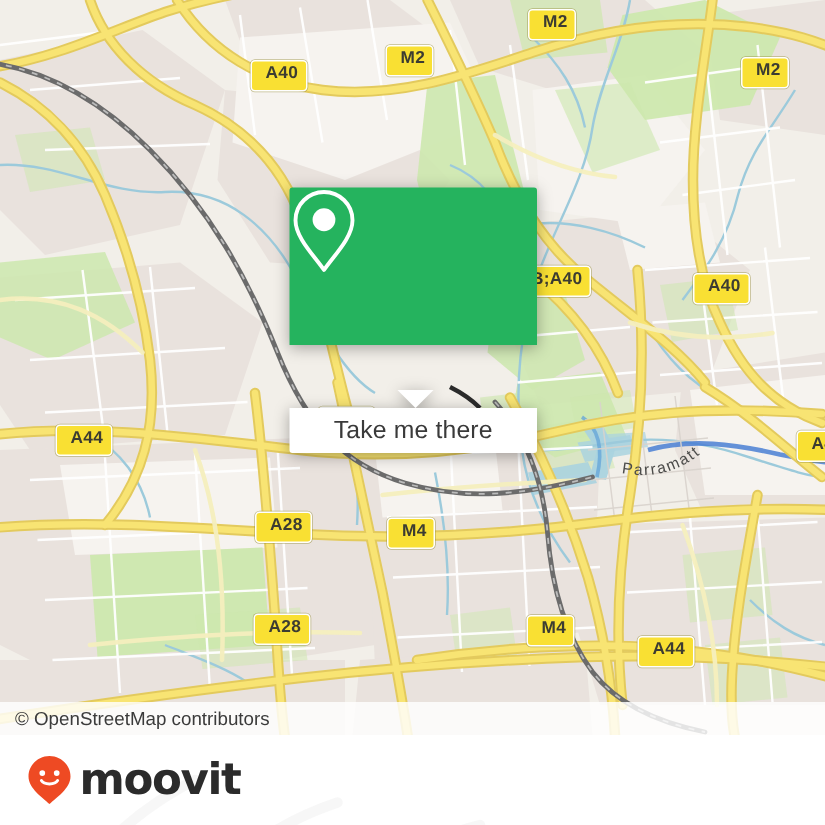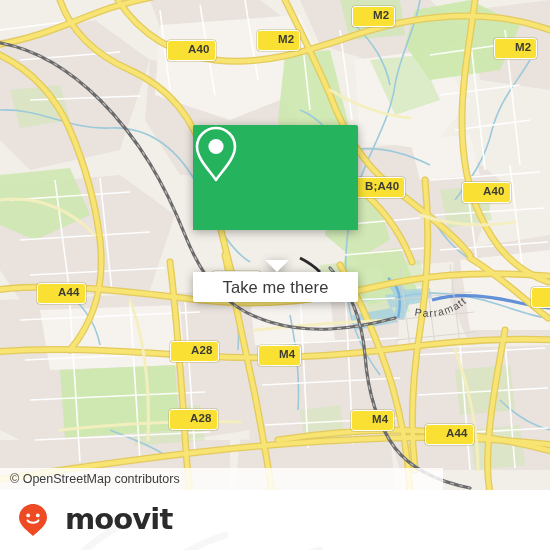--- a/index.html
+++ b/index.html
@@ -17,21 +17,21 @@
   
   .shield{
     position:absolute;
     background:#f9e033;
     border:1.6px solid #ffffff;
     border-radius:3px;
     color:#3c3c32;
     font-size:11.5px;
     font-weight:bold;
     line-height:1;
-    padding:3px 5px 4px 20px;
+    padding:3px 5px 4px 9px;
     letter-spacing:.2px;
     white-space:nowrap;
     box-shadow:0 0 0 .5px rgba(150,140,60,.55);
     font-family:"Liberation Sans","DejaVu Sans",sans-serif;
   }
 
   
   #popup{
     position:absolute;left:193px;top:125px;width:165px;
     filter:drop-shadow(0 2px 5px rgba(0,0,0,.32));
@@ -53,40 +53,40 @@
   #popup-tail{
     position:absolute;left:72px;top:135px;
     width:0;height:0;
     border-left:12px solid transparent;
     border-right:12px solid transparent;
     border-top:12px solid #ffffff;
   }
 
   
   #attribution{
-    position:absolute;left:0;top:468px;height:22px;width:443px;
+    position:absolute;left:0;top:468px;height:22px;width:550px;
     background:rgba(255,255,255,.82);
     display:flex;align-items:center;
   }
   #attribution-text{
     padding-left:10px;color:#3b3b3b;font-size:12.5px;
   }
 
   
   #footer{
     position:absolute;left:0;top:490px;width:550px;height:60px;
     background:#ffffff;overflow:hidden;
   }
   #footer-watermark{position:absolute;left:0;top:-60px;opacity:.5;}
   #footer-inner{
     position:relative;height:60px;display:flex;align-items:center;
     justify-content:space-between;padding:0 14px 0 18px;box-sizing:border-box;
   }
   #address{color:#2a2a2a;font-size:17px;font-weight:bold;letter-spacing:.1px;}
-  #brand{display:flex;align-items:center;gap:17px;}
+  #brand{display:flex;align-items:center;gap:5px;}
   #brand-word{
     color:#2b2b2b;font-size:29px;font-weight:bold;letter-spacing:-.9px;
     line-height:1;position:relative;top:-1px;
     font-family:"DejaVu Sans","Liberation Sans",sans-serif;
   }
 </style>
 </head>
 <body>
 
 <div id="app">

